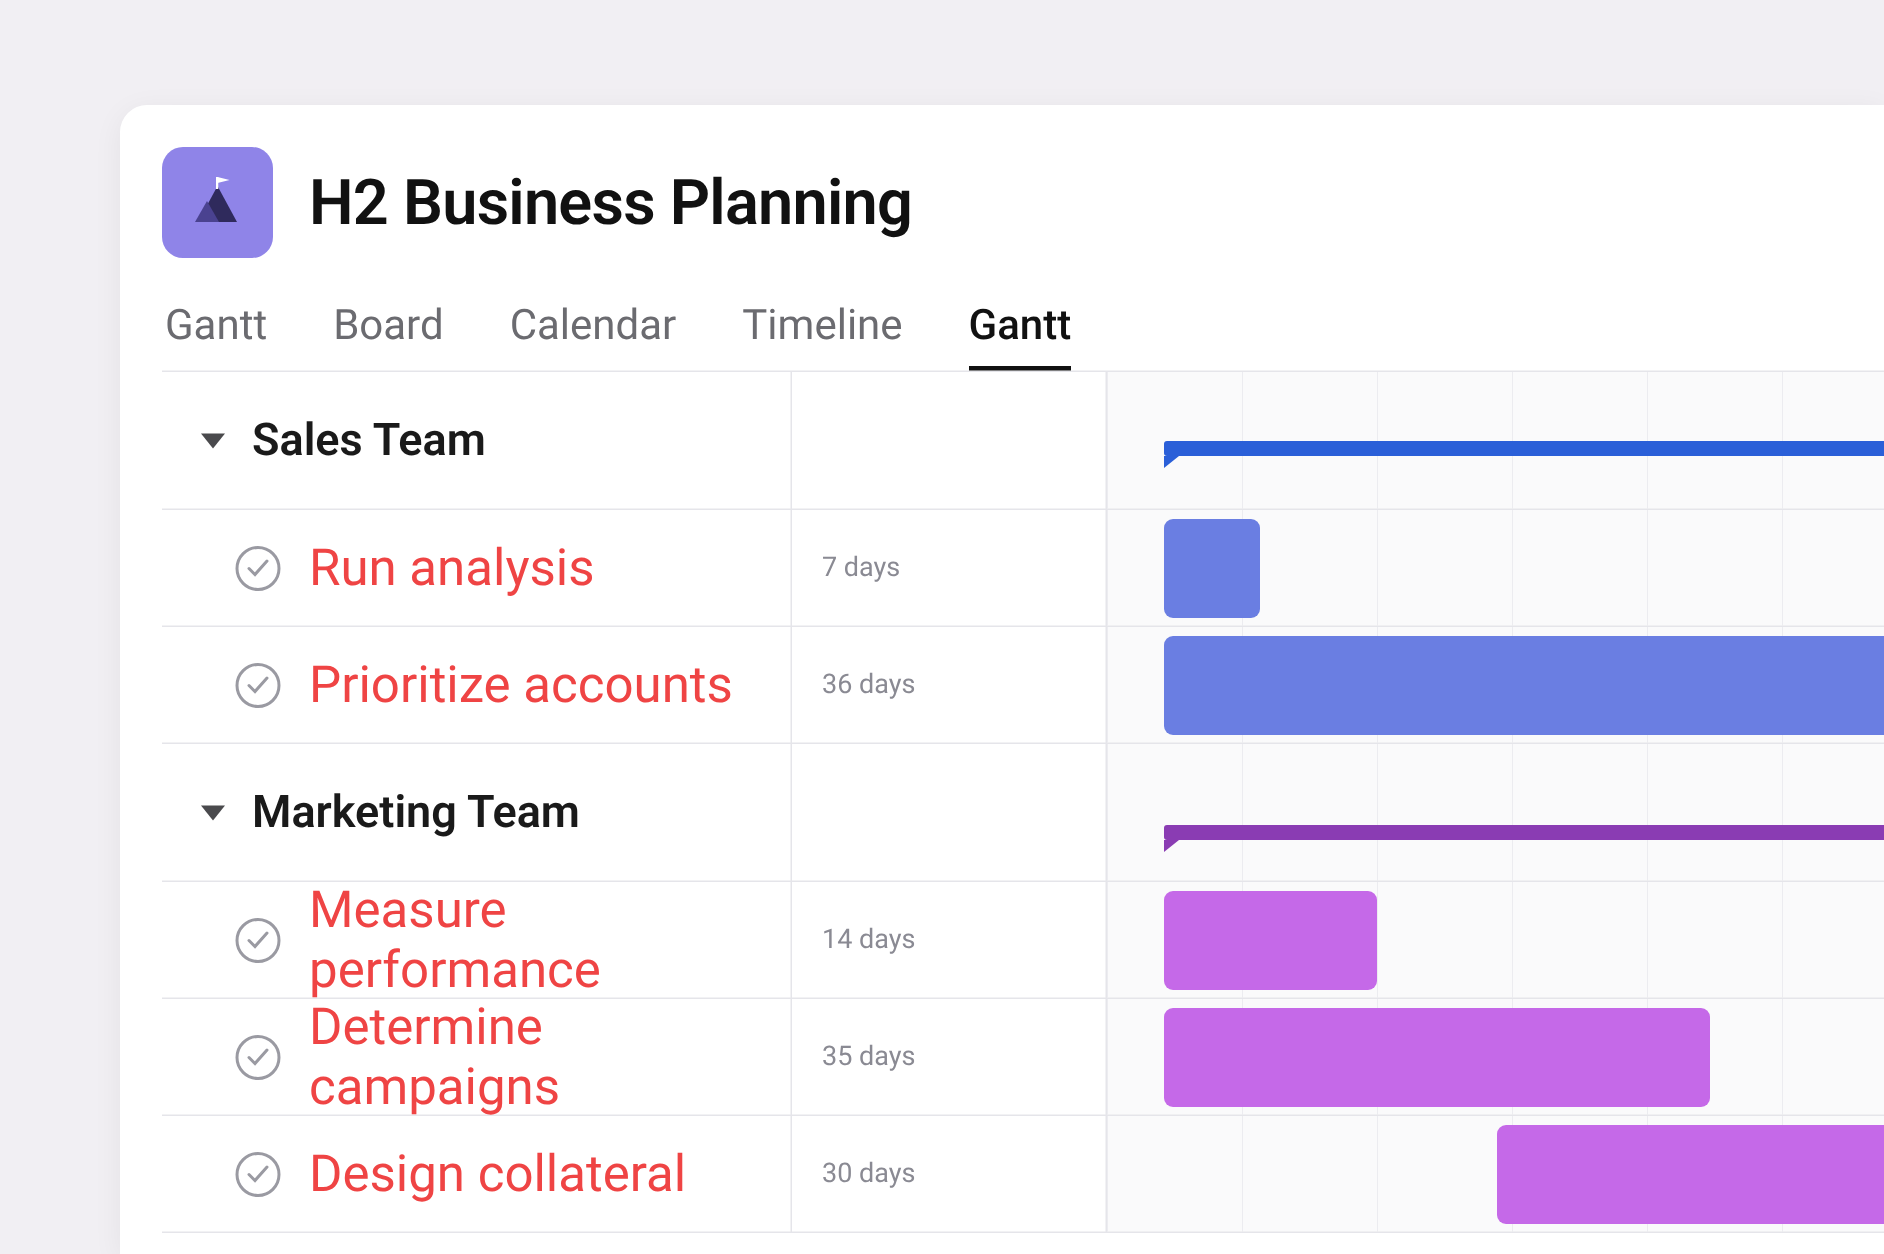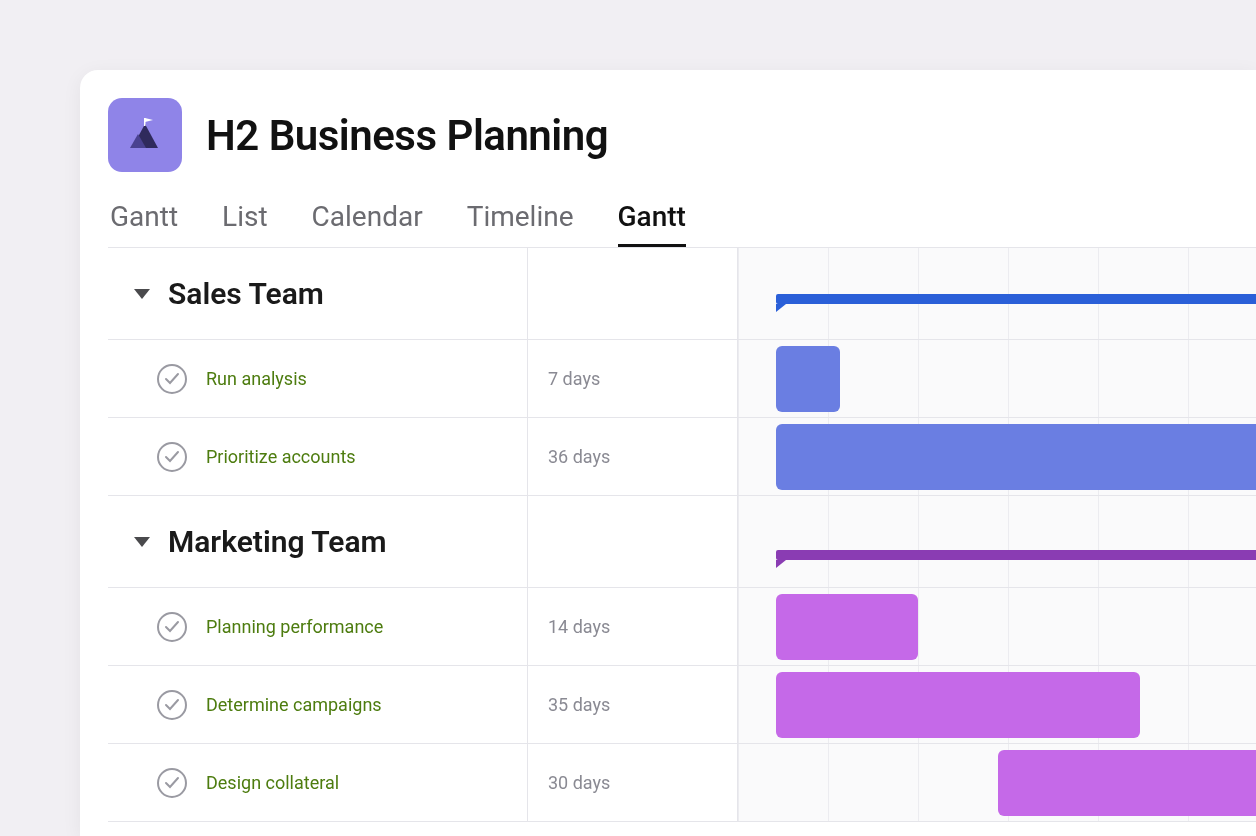--- a/index.html
+++ b/index.html
@@ -106,22 +106,22 @@
     width: 0; height: 0;
     border-left: 8px solid transparent;
     border-right: 8px solid transparent;
     border-top: 10px solid #4a4a4d;
   }
   .task-name {
     display: flex;
     align-items: center;
     gap: 18px;
     padding-left: 28px;
-    font-size: 18px;
-    color: #4d7c0f;
+    font-size: 34px;
+    color: #ef4444;
   }
   .check-circle {
     width: 32px; height: 32px; flex-shrink: 0;
   }
   .duration {
     font-size: 18px;
     color: #8a8a93;
   }
   .summary-bar {
     position: absolute;
@@ -159,21 +159,21 @@
           <polygon points="14,20 22,34 6,34" fill="#4a4290"></polygon>
           <rect x="20" y="4" width="1.5" height="8" fill="#fff"></rect>
           <polygon points="21,4 29,6 21,8" fill="#fff"></polygon>
         </svg>
       </div>
       <h1 class="title">H2 Business Planning</h1>
     </div>
 
     <div class="tabs">
       <div class="tab">Gantt</div>
-      <div class="tab">List</div>
+      <div class="tab">Board</div>
       <div class="tab">Calendar</div>
       <div class="tab">Timeline</div>
       <div class="tab active">Gantt</div>
     </div>
 
     <div class="grid">
 
       <div class="row section">
         <div class="cell">
           <div class="section-title">
@@ -236,21 +236,21 @@
         </div>
       </div>
 
       <div class="row">
         <div class="cell">
           <div class="task-name">
             <svg class="check-circle" viewBox="0 0 32 32">
               <circle cx="16" cy="16" r="14" fill="none" stroke="#9a9aa2" stroke-width="2"></circle>
               <path d="M10 16 l4 4 l8 -9" fill="none" stroke="#9a9aa2" stroke-width="2" stroke-linecap="round"></path>
             </svg>
-            <span>Planning performance</span>
+            <span>Measure performance</span>
           </div>
         </div>
         <div class="cell">
           <span class="duration">14 days</span>
         </div>
         <div class="cell gantt">
           <div class="task-bar purple-bar" style="left:38px; width:142px;"></div>
         </div>
       </div>
 

